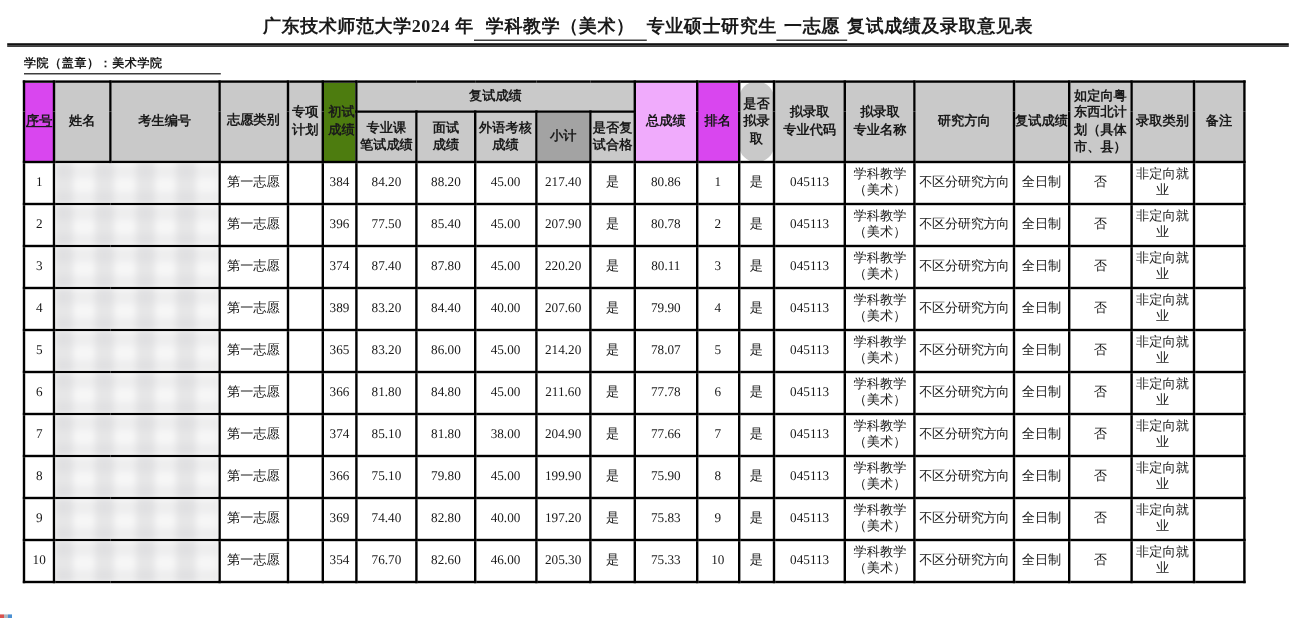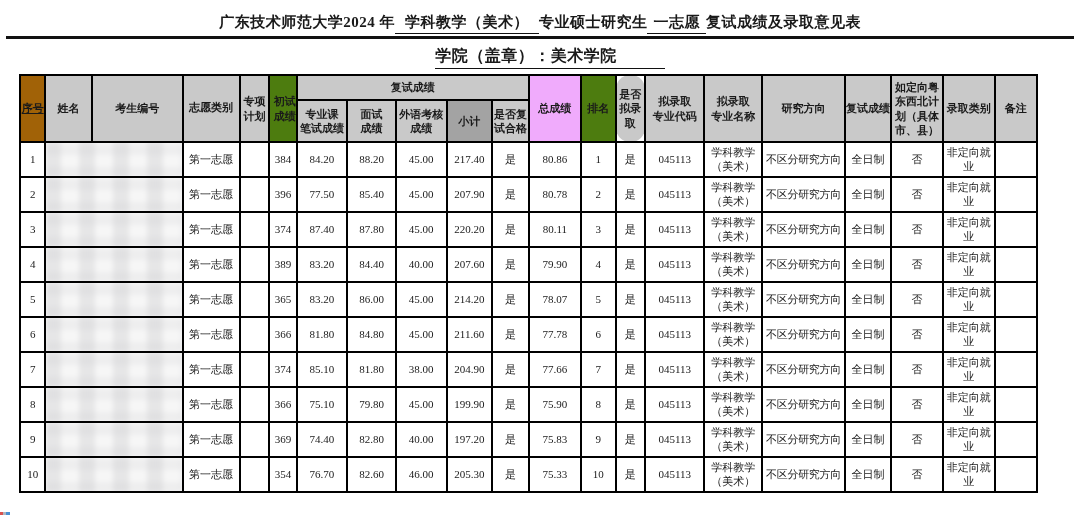--- a/index.html
+++ b/index.html
@@ -26,24 +26,23 @@
   }
   .doc-title .u.short { padding: 0 6px 1px 6px; }
   .title-rule {
     margin: 2px 6px 0 6px;
     height: 3px;
     border-top: 2px solid #111;
     border-bottom: 1px solid #111;
   }
   .subtitle {
     margin: 7px 0 5px 20px;
-    font-size: 16px;
+    font-size: 10px;
     font-weight: bold;
     letter-spacing: 0.5px;
-    text-align: center;
   }
   .subtitle .u {
     border-bottom: 1.5px solid #111;
     padding-bottom: 1px;
     padding-right: 48px;
     display: inline-block;
   }
   table.score-table {
     border-collapse: collapse;
     table-layout: fixed;
@@ -121,31 +120,31 @@
       <col style="width:56px">
       <col style="width:55px">
     <col style="width:78px">
       <col style="width:44px">
       <col style="width:49px">
       <col style="width:49px">
     <col style="width:40px">
   </colgroup>
   <thead>
     <tr class="group-row">
-      <th rowspan="2" style="background: #a16207; text-decoration: underline;">序号</th>
+      <th rowspan="2" style="background: #d946ef; text-decoration: underline;">序号</th>
       <th rowspan="2" style="background: rgb(201, 201, 201);">姓名</th>
       <th rowspan="2" style="background: rgb(201, 201, 201);">考生编号</th>
       <th rowspan="2" style="background: rgb(201, 201, 201); font-family: Liberation Mono, monospace;">志愿类别</th>
       <th rowspan="2" style="background: rgb(201, 201, 201);">专项
 计划</th>
       <th rowspan="2" style="background: #4d7c0f; text-align: right;">初试
 成绩</th>
       <th colspan="5" style="background: rgb(201, 201, 201);">复试成绩</th>
       <th rowspan="2" style="background: #f0abfc;">总成绩</th>
-      <th rowspan="2" style="background: #4d7c0f;">排名</th>
+      <th rowspan="2" style="background: #d946ef;">排名</th>
       <th rowspan="2" style="background: rgb(201, 201, 201); border-radius: 14px;">是否
 拟录
 取</th>
       <th rowspan="2" style="background: rgb(201, 201, 201);">拟录取
 专业代码</th>
       <th rowspan="2" style="background: rgb(201, 201, 201);">拟录取
 专业名称</th>
       <th rowspan="2" style="background: rgb(201, 201, 201); margin-top: 23px;">研究方向</th>
       <th rowspan="2" style="background: rgb(201, 201, 201);">复试成绩</th>
       <th rowspan="2" style="background: rgb(201, 201, 201);">如定向粤

